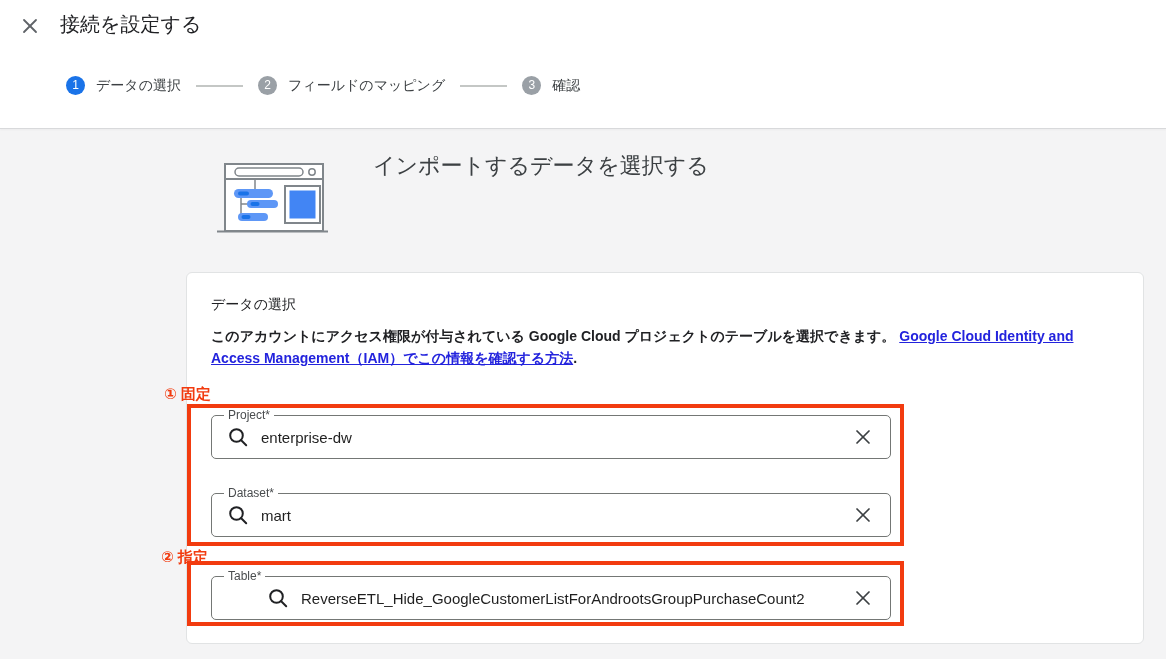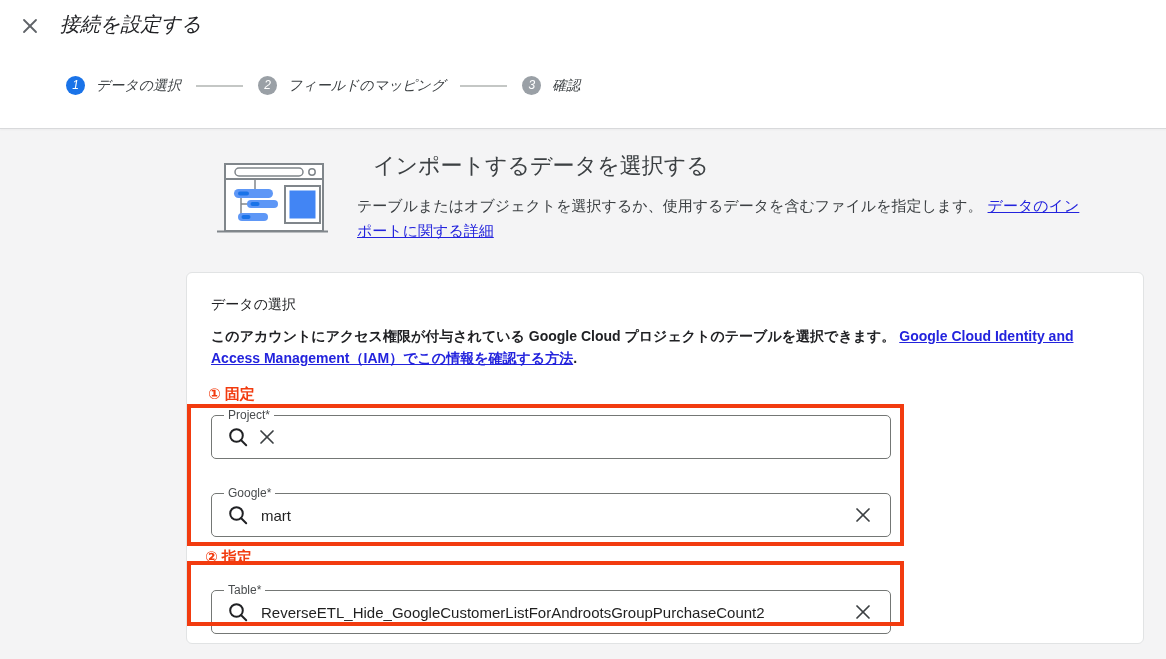--- a/index.html
+++ b/index.html
@@ -10,21 +10,20 @@
     color:#202124;
   }
   .screen { position:relative; width:1166px; height:659px; overflow:hidden; background:#f4f4f5; }
 
   
   .header {
     position:absolute; left:0; top:0; width:1166px; height:129px;
     background:#ffffff; border-bottom:1px solid #d8d9db;
     box-shadow:0 1px 2px rgba(0,0,0,0.04);
     z-index:2;
-    font-style:italic;
   }
   .close-btn {
     position:absolute; left:18px; top:14px; width:24px; height:24px;
     background:none; border:none; cursor:pointer; padding:4px;
   }
   .dialog-title {
     position:absolute; left:60px; top:10px; font-size:20px; line-height:28px;
     font-weight:500; color:#202124;
   }
   .stepper { position:absolute; left:66px; top:76px; display:flex; align-items:center; }
@@ -67,32 +66,32 @@
     font-size:12px; color:#494c4e; line-height:14px;
   }
   .field input {
     flex:1; border:none; outline:none; background:transparent;
     font-size:15px; color:#1f1f1f; font-family:inherit; margin-left:13px; min-width:0;
   }
   .search-icon { flex:none; }
   .clear-btn { flex:none; background:none; border:none; cursor:pointer; width:22px; height:22px; padding:2px; margin-left:8px; }
   .field-project { top:142px; }
   .field-dataset { top:220px; }
-  .field-table   { top:317px; }
+  .field-table   { top:303px;padding-left:40px; }
 
   
   .anno-box {
     position:absolute; left:0; width:717px;
     border:4px solid #f23b0f; pointer-events:none; z-index:4;
   }
   .anno-box-1 { top:131px; height:142px; }
   .anno-box-2 { top:288px; height:65px; }
   .anno-label {
     position:absolute; z-index:5; color:#f23b0f; font-weight:700;
-    font-size:15px; line-height:16px; white-space:nowrap; pointer-events:none;margin-left:44px;
+    font-size:15px; line-height:16px; white-space:nowrap; pointer-events:none;
   }
   .anno-label-1 { left:-23px; top:113px; }
   .anno-label-2 { left:-26px; top:276px; }
 </style>
 </head>
 <body>
 
 <div class="screen">
 
   <div class="header">
@@ -146,46 +145,46 @@
         <rect x="35.5" y="42" width="9" height="4" rx="2" fill="#1a73e8"></rect>
         <rect x="23" y="53" width="30" height="8" rx="4" fill="#5e97f6"></rect>
         <rect x="26.5" y="55" width="9" height="4" rx="2" fill="#1a73e8"></rect>
 
         <rect x="70" y="26" width="35" height="37" fill="#ffffff" stroke="#80868b" stroke-width="2"></rect>
         <rect x="74.5" y="30.5" width="26" height="28" fill="#4285f4"></rect>
       </svg>
 
       <div class="intro-text">
         <div class="intro-heading">インポートするデータを選択する</div>
-        <div class="intro-desc"><span>テーブルまたはオブジェクトを選択するか、使用するデータを含むファイルを指定します。</span><a class="blue-link">データのインポートに関する詳細</a></div>
       </div>
     </div>
 
     <div class="card">
       <div class="card-title">データの選択</div>
       <div class="card-desc"><span>このアカウントにアクセス権限が付与されている Google Cloud プロジェクトのテーブルを選択できます。 </span><a class="blue-link">Google Cloud Identity and Access Management（IAM）でこの情報を確認する方法</a><span>.</span></div>
 
       <div class="field field-project">
         <span class="field-label">Project*</span>
         <div class="field-inner">
           <svg class="search-icon" width="20" height="20" viewBox="0 0 20 20">
             <circle cx="8.5" cy="8.5" r="6.3" fill="none" stroke="#202124" stroke-width="2"></circle>
             <line x1="13.2" y1="13.2" x2="18.2" y2="18.2" stroke="#202124" stroke-width="2" stroke-linecap="round"></line>
           </svg>
+          <input type="text" value="enterprise-dw" style="">
           <button class="clear-btn">
             <svg width="18" height="18" viewBox="0 0 18 18">
               <line x1="3" y1="3" x2="15" y2="15" stroke="#3c4043" stroke-width="1.7" stroke-linecap="round"></line>
               <line x1="15" y1="3" x2="3" y2="15" stroke="#3c4043" stroke-width="1.7" stroke-linecap="round"></line>
             </svg>
           </button>
         </div>
       </div>
 
       <div class="field field-dataset">
-        <span class="field-label">Google*</span>
+        <span class="field-label">Dataset*</span>
         <div class="field-inner">
           <svg class="search-icon" width="20" height="20" viewBox="0 0 20 20">
             <circle cx="8.5" cy="8.5" r="6.3" fill="none" stroke="#202124" stroke-width="2"></circle>
             <line x1="13.2" y1="13.2" x2="18.2" y2="18.2" stroke="#202124" stroke-width="2" stroke-linecap="round"></line>
           </svg>
           <input type="text" value="mart" style="">
           <button class="clear-btn">
             <svg width="18" height="18" viewBox="0 0 18 18">
               <line x1="3" y1="3" x2="15" y2="15" stroke="#3c4043" stroke-width="1.7" stroke-linecap="round"></line>
               <line x1="15" y1="3" x2="3" y2="15" stroke="#3c4043" stroke-width="1.7" stroke-linecap="round"></line>

